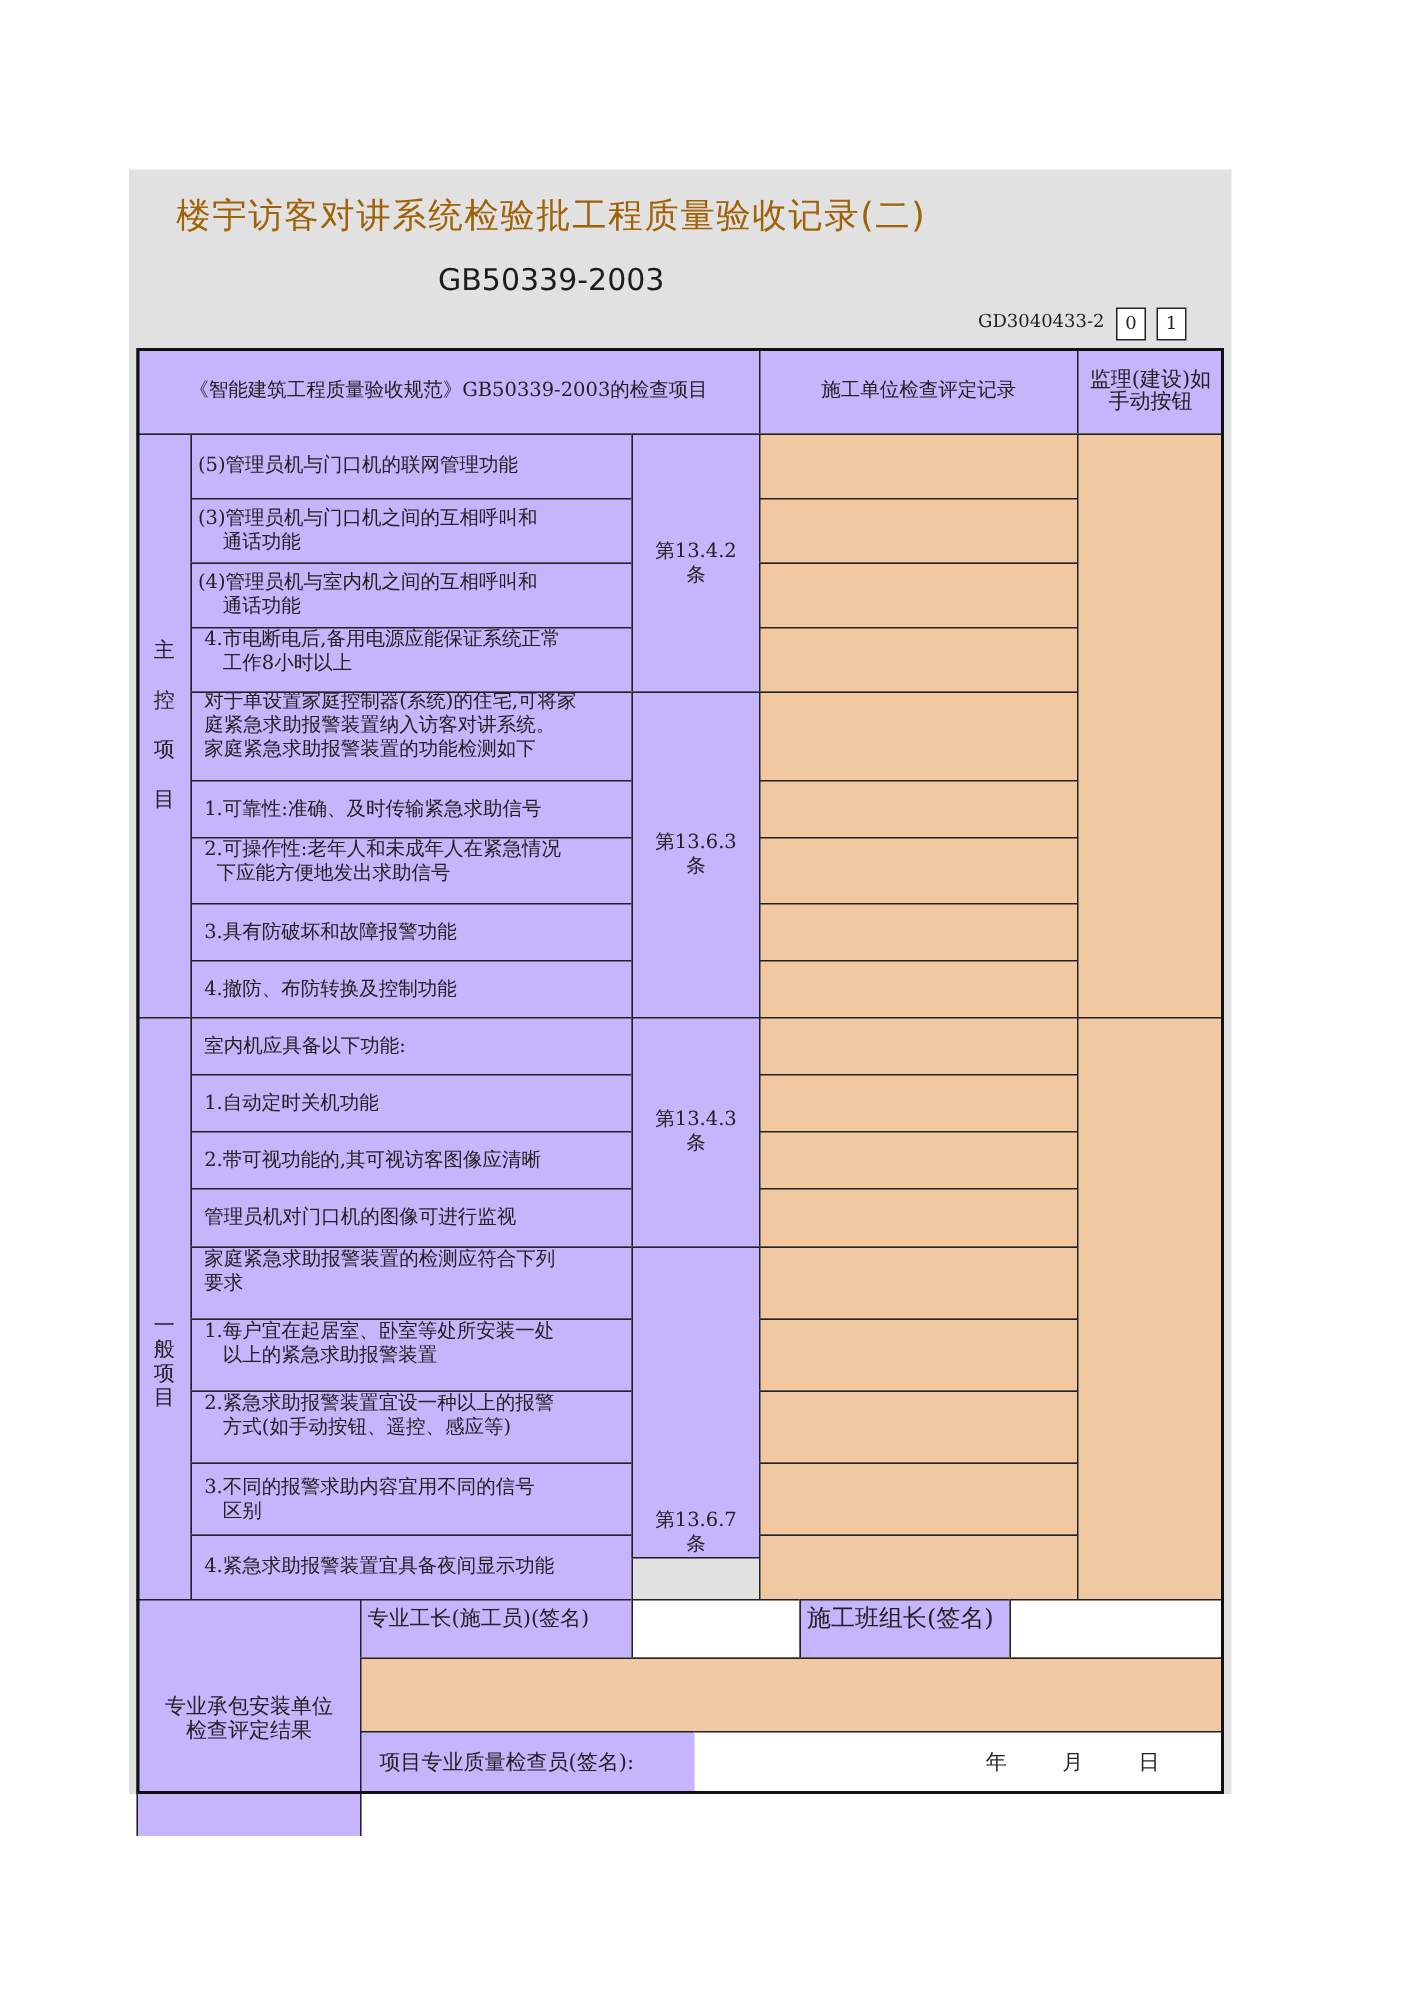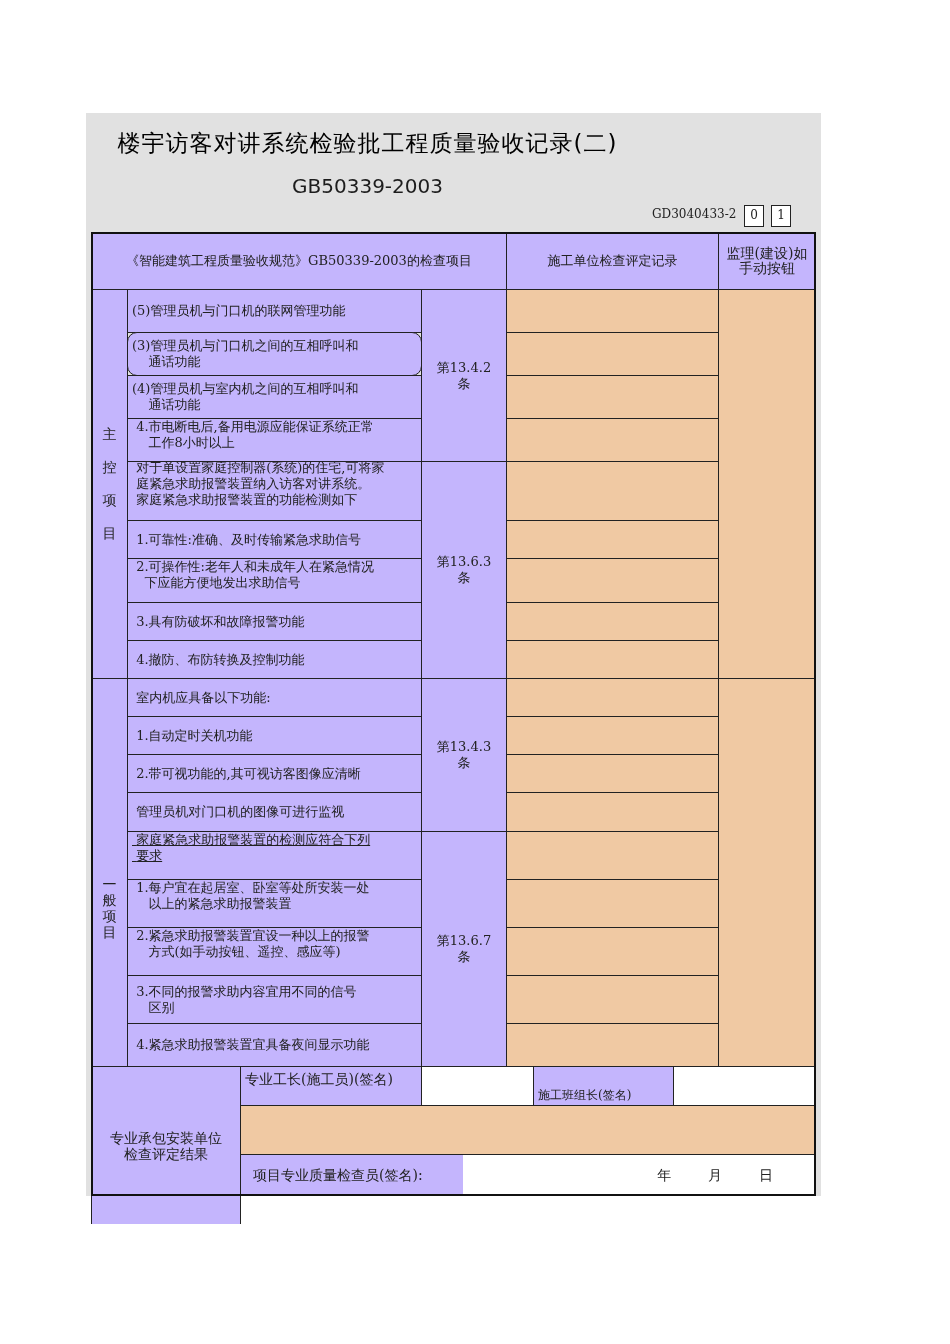--- a/index.html
+++ b/index.html
@@ -1,20 +1,20 @@
 <!DOCTYPE html>
 <html><head>
 <meta charset="utf-8">
 <style>
   * { box-sizing: border-box; margin: 0; padding: 0; }
   html, body { width: 950px; height: 1344px; background: #ffffff; }
   body { position: relative; font-family: "DejaVu Serif", "Liberation Serif", serif; color: #222; overflow: hidden; }
 
   .sheet { position: absolute; left: 86px; top: 113px; width: 735px; height: 1083px; background: #e1e1e1; }
-  .title { position: absolute; left: 0; top: 128px; width: 735px; text-align: center; font-size: 23px; letter-spacing: 1px; font-family: "DejaVu Sans", sans-serif; color: #000000; }
+  .title { position: absolute; left: 0; top: 128px; width: 735px; text-align: center; font-size: 23px; letter-spacing: 1px; font-family: "DejaVu Sans", sans-serif; color: #a16207; }
   .subtitle { position: absolute; left: 0; top: 174px; width: 735px; text-align: center; font-size: 20px; font-family: "DejaVu Sans", sans-serif; color: #1d1d1d; }
   .code-text { position: absolute; left: 652px; top: 207px; font-size: 12px; font-family: "DejaVu Serif", serif; }
   .code-box { position: absolute; top: 205px; width: 20px; height: 22px; border: 1.5px solid #222; background: #fff; font-size: 12px; text-align: center; line-height: 19px; }
 
   .cell { position: absolute; border: 1px solid #222; font-size: 13px; line-height: 16px; overflow: hidden; }
   .gray { background: #c4b5fd; }
   .peach { background: #f0c9a3; }
   .white { background: #ffffff; }
   .center { display: flex; align-items: center; justify-content: center; text-align: center; }
   .vcenter { display: flex; align-items: center; }
@@ -47,21 +47,21 @@
 <div class="cell gray center" style="left:91px;top:289px;width:37px;height:390px;">
   <span class="vert" style="white-space:pre-wrap;">主
 控
 项
 目</span>
 </div>
 
 <div class="cell gray vcenter" style="left:127px;top:289px;width:295px;height:44px;">
     <span class="txt">(5)管理员机与门口机的联网管理功能</span>
   </div>
-<div class="cell gray vcenter" style="left:127px;top:332px;width:295px;height:44px;border-radius:10px;">
+<div class="cell gray vcenter" style="left:127px;top:332px;width:295px;height:44px;">
     <span class="txt">(3)管理员机与门口机之间的互相呼叫和
     通话功能</span>
   </div>
 <div class="cell gray vcenter" style="left:127px;top:375px;width:295px;height:44px;">
     <span class="txt">(4)管理员机与室内机之间的互相呼叫和
     通话功能</span>
   </div>
 <div class="cell gray" style="left:127px;top:418px;width:295px;height:44px;padding-top:0;">
     <span class="txt" style="display:block;"> 4.市电断电后,备用电源应能保证系统正常
     工作8小时以上</span>
@@ -120,39 +120,39 @@
     <span class="txt"> 2.带可视功能的,其可视访客图像应清晰</span>
   </div>
 <div class="cell gray vcenter" style="left:127px;top:792px;width:295px;height:40px;">
     <span class="txt"> 管理员机对门口机的图像可进行监视</span>
   </div>
 <div class="cell gray center" style="left:421px;top:678px;width:86px;height:154px;">
     <span class="txt" style="padding:0 10px;">第13.4.3条</span>
   </div>
 
 <div class="cell gray" style="left:127px;top:831px;width:295px;height:49px;">
-    <span class="txt" style="display:block;text-decoration:underline;"> 家庭紧急求助报警装置的检测应符合下列
+    <span class="txt" style="display:block;"> 家庭紧急求助报警装置的检测应符合下列
  要求</span>
   </div>
 <div class="cell gray" style="left:127px;top:879px;width:295px;height:49px;">
     <span class="txt" style="display:block;"> 1.每户宜在起居室、卧室等处所安装一处
     以上的紧急求助报警装置</span>
   </div>
 <div class="cell gray" style="left:127px;top:927px;width:295px;height:49px;">
     <span class="txt" style="display:block;"> 2.紧急求助报警装置宜设一种以上的报警
     方式(如手动按钮、遥控、感应等)</span>
   </div>
 <div class="cell gray vcenter" style="left:127px;top:975px;width:295px;height:49px;">
     <span class="txt"> 3.不同的报警求助内容宜用不同的信号
     区别</span>
   </div>
 <div class="cell gray vcenter" style="left:127px;top:1023px;width:295px;height:44px;">
     <span class="txt"> 4.紧急求助报警装置宜具备夜间显示功能</span>
   </div>
-<div class="cell gray center" style="left:421px;top:831px;width:86px;height:236px;">
+<div class="cell gray center" style="left:421px;top:831px;width:86px;height:208px;align-items:flex-end;">
     <span class="txt" style="padding:0 10px;">第13.6.7条</span>
   </div>
 
 <div class="cell peach" style="left:506px;top:678px;width:213px;height:39px;"></div>
 <div class="cell peach" style="left:506px;top:716px;width:213px;height:39px;"></div>
 <div class="cell peach" style="left:506px;top:754px;width:213px;height:39px;"></div>
 <div class="cell peach" style="left:506px;top:792px;width:213px;height:40px;"></div>
 <div class="cell peach" style="left:506px;top:831px;width:213px;height:49px;"></div>
 <div class="cell peach" style="left:506px;top:879px;width:213px;height:49px;"></div>
 <div class="cell peach" style="left:506px;top:927px;width:213px;height:49px;"></div>
@@ -164,21 +164,21 @@
   <span class="txt" style="white-space:pre-wrap;font-size:14px;line-height:16px;">专业承包安装单位
 检查评定结果</span>
 </div>
 <div class="cell gray" style="left:240px;top:1066px;width:182px;height:56px;">
   <span class="txt" style="display:block;padding-top:4px;font-size:14px;">专业工长(施工员)(签名)</span>
 </div>
 <div class="cell white" style="left:421px;top:1066px;width:113px;height:40px;">
   <span></span>
 </div>
 <div class="cell gray" style="left:533px;top:1066px;width:141px;height:40px;">
-  <span class="txt" style="display:block;padding-top:20px;font-size:12px;">施工班组长(签名)</span>
+  <span class="txt" style="display:block;padding-top:4px;font-size:16px;">施工班组长(签名)</span>
 </div>
 <div class="cell white" style="left:673px;top:1066px;width:143px;height:40px;">
   <span></span>
 </div>
 <div class="cell peach" style="left:240px;top:1105px;width:576px;height:50px;">
   <span></span>
 </div>
 <div class="cell gray vcenter" style="left:240px;top:1154px;width:224px;height:42px;border-right:none;">
   <span class="txt" style="padding-left:12px;font-size:14px;">项目专业质量检查员(签名):</span>
 </div>

